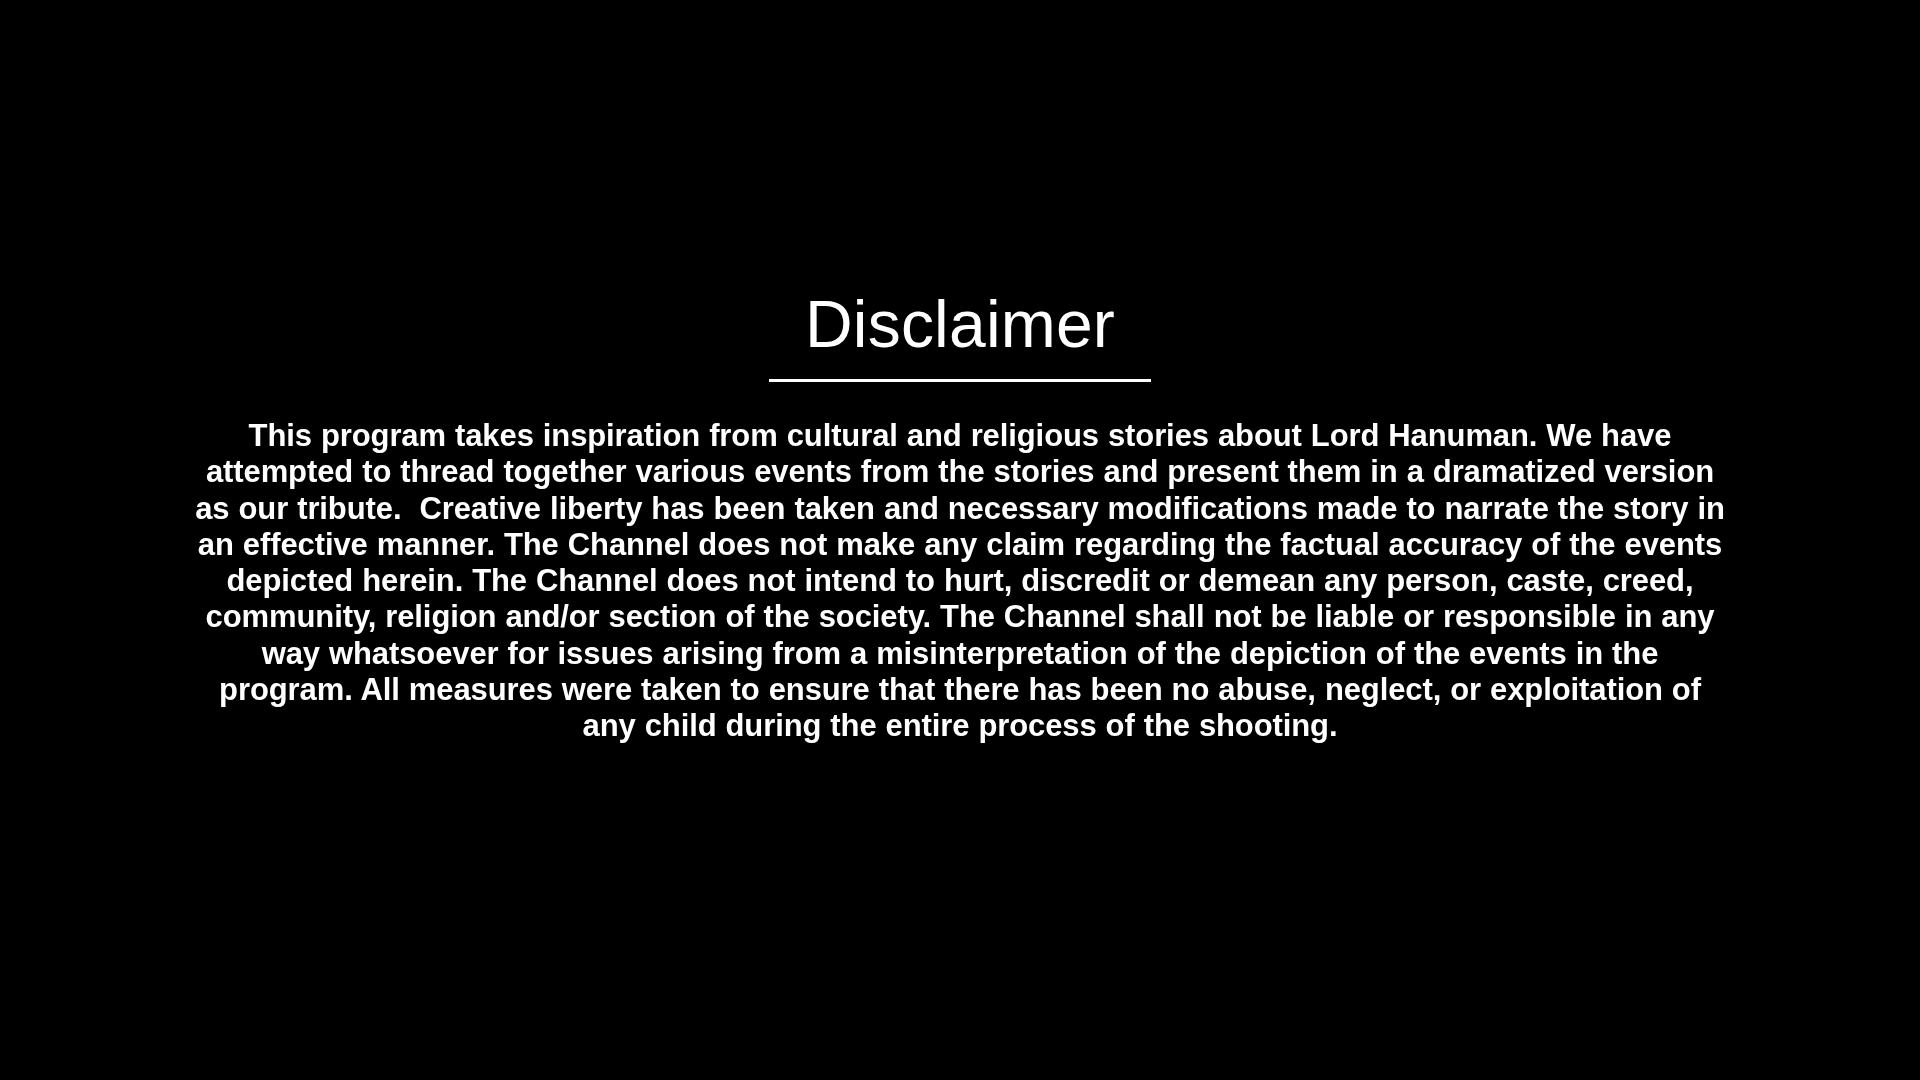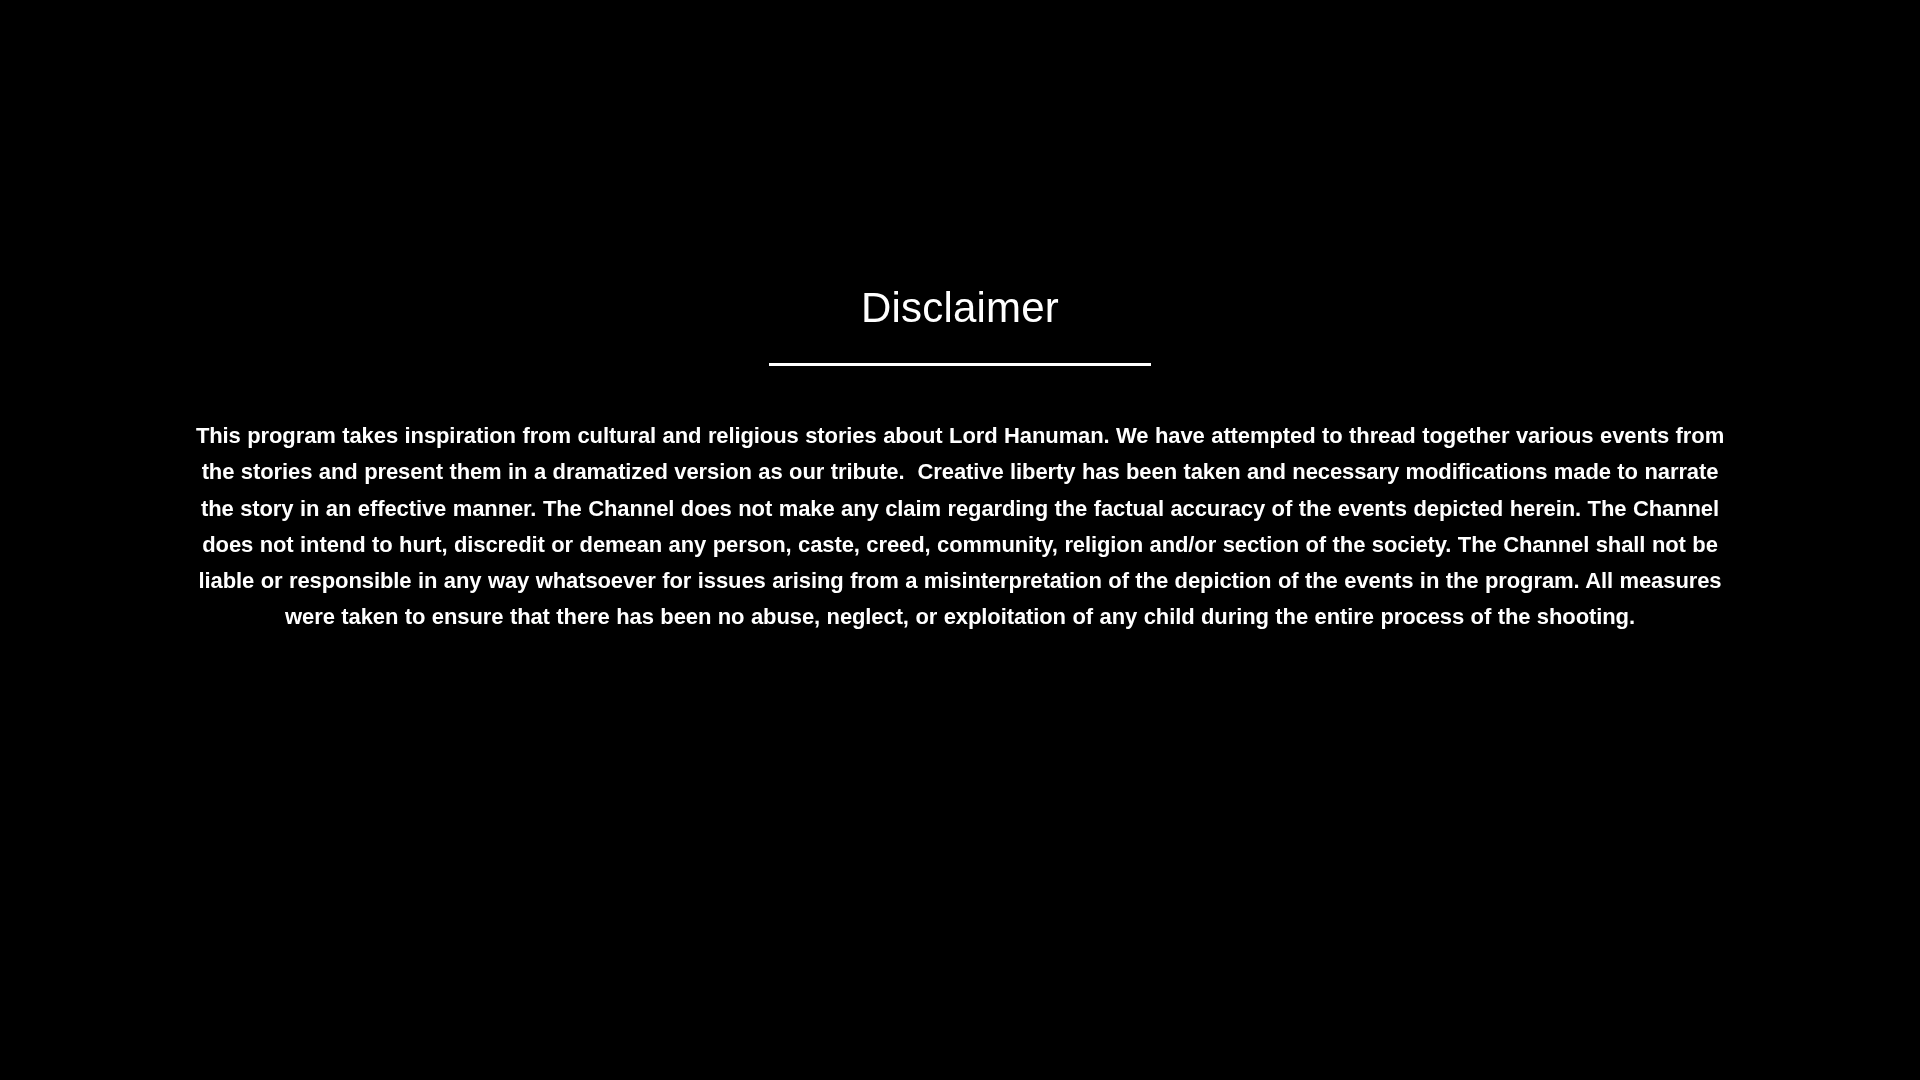--- a/index.html
+++ b/index.html
@@ -29,25 +29,25 @@
     left: 0;
     top: 272px;
     width: 1920px;
     text-align: center;
   }
 
   #page-title {
     display: block;
     font-family: "Liberation Sans", sans-serif;
     font-weight: 400;
-    font-size: 42px;
+    font-size: 66px;
     line-height: 72px;
     letter-spacing: 0.2px;
     color: #ffffff;
-    margin: 0;
+    margin: 16px;
     white-space: nowrap;
   }
 
   #title-rule {
     display: block;
     width: 382px;
     height: 3px;
     background: #ffffff;
     margin: 19px auto 0 auto;
   }
@@ -56,21 +56,21 @@
   #disclaimer-body {
     position: absolute;
     left: 50%;
     top: 418px;
     transform: translateX(-50%);
     width: 1530px;
     text-align: center;
     color: #ffffff;
     font-family: "Liberation Sans", sans-serif;
     font-weight: 700;
-    font-size: 22px;
+    font-size: 31px;
     line-height: 36.3px;
     letter-spacing: -0.1px;
     word-spacing: 0.5px;
     margin: 0;
     white-space: pre-wrap;
   }
 </style>
 </head>
 <body>
 

